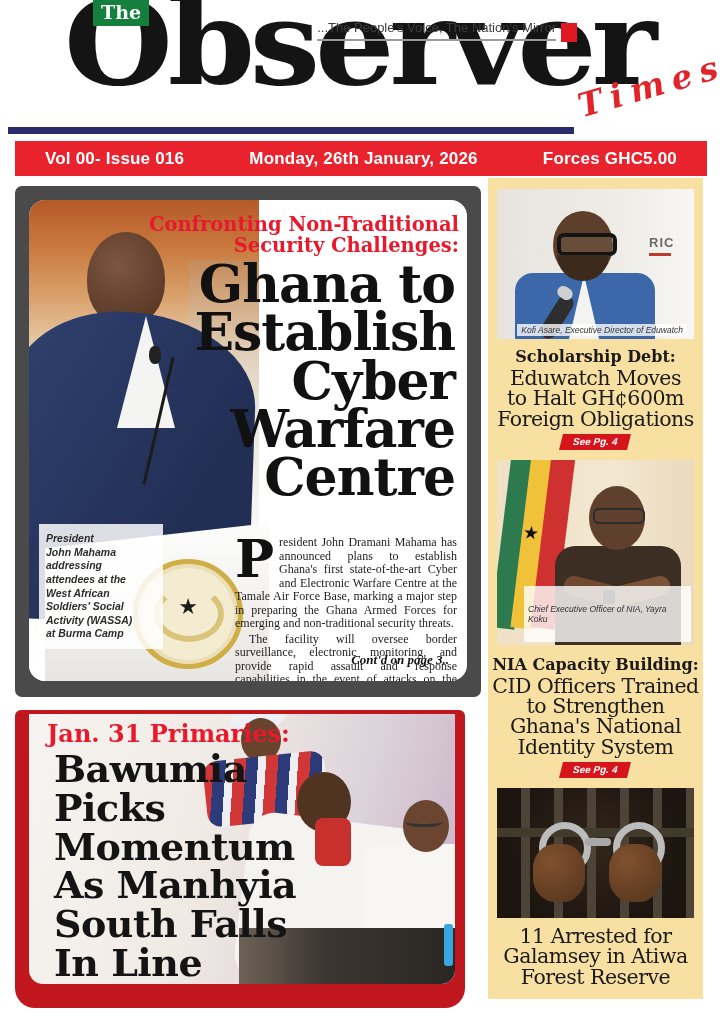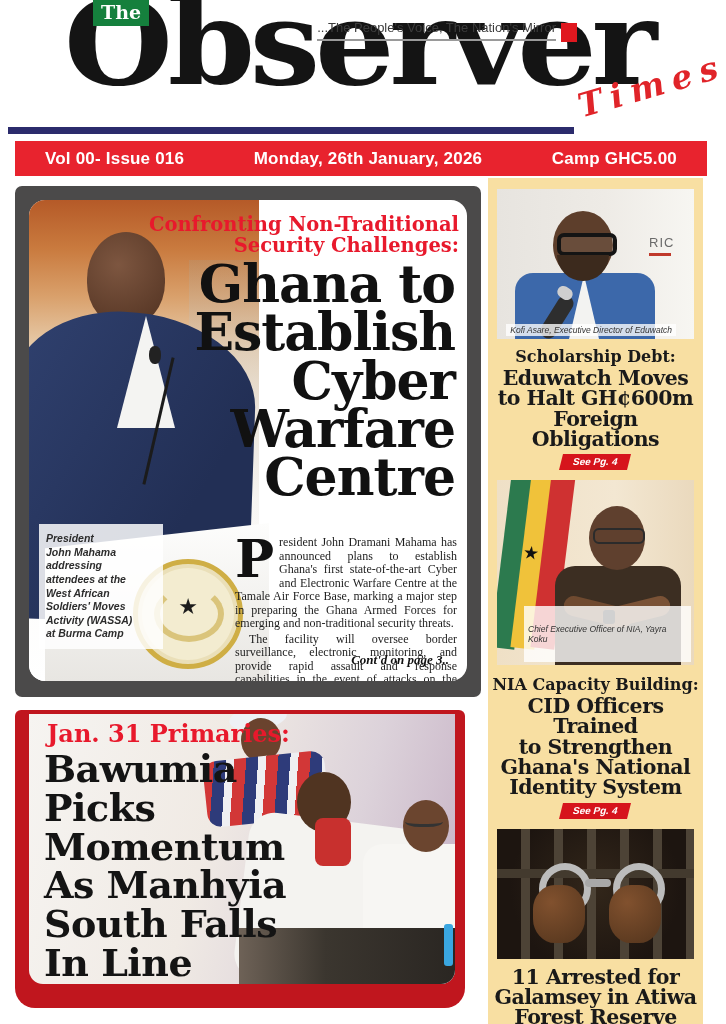--- a/index.html
+++ b/index.html
@@ -68,21 +68,21 @@
   .lead-caption{position:absolute;left:10px;top:324px;width:110px;background:rgba(255,255,255,.84);
     padding:8px 7px;font-weight:bold;font-style:italic;font-size:10.5px;line-height:1.3;color:#2c2c2c;}
 
   
   .second-card{position:absolute;left:15px;top:710px;width:450px;height:298px;background:#c0161e;
     border-radius:6px 6px 20px 20px;}
   .second-inner{position:absolute;left:14px;top:4px;right:10px;bottom:24px;overflow:hidden;
     border-radius:0 0 14px 14px;
     background:linear-gradient(105deg,#f6f4f1 0%,#f0eae4 42%,#dcd2da 72%,#c6b1c5 100%);}
   .second-kicker{position:absolute;left:18px;top:5px;color:#e8192c;font-weight:bold;font-size:24px;}
-  .second-headline{position:absolute;left:15px;top:36px;color:#141414;font-weight:bold;
+  .second-headline{position:absolute;left:25px;top:36px;color:#141414;font-weight:bold;
     font-size:38px;line-height:1.02;letter-spacing:-.5px;z-index:5;}
   
   .p2-capman-head{position:absolute;left:212px;top:4px;width:40px;height:44px;border-radius:50%;background:#6a432e;}
   .p2-cap{position:absolute;left:200px;top:-8px;width:58px;height:24px;border-radius:50%;background:#eef0f5;transform:rotate(-8deg);}
   .p2-polo{position:absolute;left:176px;top:42px;width:122px;height:66px;border-radius:14px;transform:rotate(-6deg);
     background:repeating-linear-gradient(100deg,#d23737 0 12px,#2e3b7a 12px 24px,#efeff2 24px 32px);}
   .p2-manB-head{position:absolute;left:268px;top:58px;width:54px;height:60px;border-radius:50%;background:#503421;}
   .p2-manB-shirt{position:absolute;left:212px;top:106px;width:176px;height:168px;border-radius:26px;background:#f4f3f0;transform:rotate(7deg);}
   .p2-collar{position:absolute;left:286px;top:104px;width:36px;height:48px;border-radius:8px;background:#c8302e;}
   .p2-manC-head{position:absolute;left:374px;top:86px;width:46px;height:52px;border-radius:50%;background:#6b452f;}
@@ -91,37 +91,37 @@
   .p2-trousers{position:absolute;left:210px;bottom:0;right:0;height:56px;
     background:linear-gradient(90deg,#6e6257 0%,#3b362f 40%,#2a2622 100%);}
   .p2-blue-strip{position:absolute;right:2px;bottom:18px;width:9px;height:42px;background:#3aa6e0;border-radius:3px;}
 
   
   .sidebar{position:absolute;left:488px;top:178px;width:215px;background:#f8dfa2;
     display:flex;flex-direction:column;align-items:center;padding-bottom:12px;}
   .sb-photo{position:relative;width:197px;overflow:hidden;}
   .sb-caption{font-style:italic;font-size:8.5px;color:#333;}
   .sb-kicker{font-family:"DejaVu Serif",serif;font-weight:bold;font-size:16px;color:#1a1a1a;text-align:center;}
-  .sb-headline{font-family:"DejaVu Serif",serif;font-weight:bold;font-size:20.5px;line-height:.99;
+  .sb-headline{font-family:"DejaVu Serif",serif;font-weight:normal;font-size:20.5px;line-height:.99;
     color:#1a1a1a;text-align:center;letter-spacing:-.5px;}
   .pgbadge{display:inline-block;background:#d6141c;color:#fff;font-weight:bold;font-size:10px;
     padding:2px 12px 3px;transform:skewX(-14deg);}
 
   
   .ph1{height:150px;margin-top:11px;background:linear-gradient(90deg,#e7e4df 0%,#eeebe6 55%,#f7f6f2 100%);}
   .ph1-head{position:absolute;left:56px;top:22px;width:60px;height:68px;border-radius:50%;background:#5d3e2b;}
   .ph1-glasses{position:absolute;left:60px;top:44px;width:52px;height:15px;border:4px solid #141414;border-radius:7px;background:rgba(255,255,255,.08);}
   .ph1-beard{position:absolute;left:60px;top:66px;width:52px;height:26px;border-radius:0 0 26px 26px;background:#3c2a1d;}
   .ph1-blazer{position:absolute;left:18px;top:84px;width:140px;height:70px;border-radius:18px 18px 0 0;background:#3c68aa;}
   .ph1-shirt{position:absolute;left:72px;top:86px;width:30px;height:64px;background:#f3f3f1;clip-path:polygon(50% 0,100% 100%,0 100%);}
   .ph1-mic{position:absolute;left:52px;top:104px;width:16px;height:48px;border-radius:8px;background:#2e2e2e;transform:rotate(32deg);}
   .ph1-mictip{position:absolute;left:60px;top:98px;width:16px;height:12px;border-radius:6px;background:#cfcfcf;transform:rotate(32deg);}
-  .ph1-ric{position:absolute;left:152px;top:46px;font-weight:normal;font-size:13px;color:#6a6a6a;letter-spacing:1px;}
+  .ph1-ric{position:absolute;left:152px;top:46px;font-weight:bold;font-size:13px;color:#6a6a6a;letter-spacing:1px;}
   .ph1-ricline{position:absolute;left:152px;top:64px;width:22px;height:3px;background:#c0392b;}
-  .ph1-cap{position:absolute;right:18px;bottom:3px;background:rgba(255,255,255,.78);padding:1px 4px;}
+  .ph1-cap{position:absolute;right:7px;bottom:3px;background:rgba(255,255,255,.78);padding:1px 4px;}
 
   
   .ph2{height:185px;margin-top:10px;background:linear-gradient(90deg,#efe0c6 0%,#f3e7d2 60%,#ead9bd 100%);}
   .flag-stripe{position:absolute;top:-6px;width:24px;height:175px;transform:rotate(7deg);}
   .fs-green{left:4px;background:#2c7a4e;}
   .fs-gold{left:24px;background:#f0c23a;}
   .fs-red{left:44px;background:#cf3131;}
   .flag-star{position:absolute;left:26px;top:62px;font-size:18px;color:#111;transform:rotate(7deg);}
   .ph2-head{position:absolute;left:92px;top:26px;width:56px;height:64px;border-radius:50%;background:#5f402e;}
   .ph2-glasses{position:absolute;left:96px;top:48px;width:48px;height:12px;border:2px solid #2b2b2b;border-radius:6px;}
@@ -149,21 +149,21 @@
   <div class="mast-the">The</div>
   <div class="mast-times">Times</div>
   <div class="tagline">...The People's Voice, The Nation's Mirror</div>
   <div class="red-square"></div>
   <div class="navy-rule"></div>
 </header>
 
 <div class="infobar">
   <span>Vol 00- Issue 016</span>
   <span>Monday, 26th January, 2026</span>
-  <span>Camp GHC5.00</span>
+  <span>Forces GHC5.00</span>
 </div>
 
 <section class="lead-card">
   <div class="lead-inner">
 
     <div class="lead-photo">
       <div class="ghost-col"></div>
       <div class="mahama-head"></div>
       <div class="mahama-suit"></div>
       <div class="mahama-shirt"></div>
@@ -173,21 +173,21 @@
         <div class="seal">
           <div class="seal-wreath"></div>
           <div class="seal-star">★</div>
         </div>
       </div>
       <div class="lead-caption preline">President
 John Mahama
 addressing
 attendees at the
 West African
-Soldiers' Moves
+Soldiers' Social
 Activity (WASSA)
 at Burma Camp</div>
     </div>
 
     <div class="lead-kicker serif preline">Confronting Non-Traditional
 Security Challenges:</div>
     <h1 class="lead-headline serif preline" style="margin:4px;">Ghana to
 Establish
 Cyber
 Warfare

